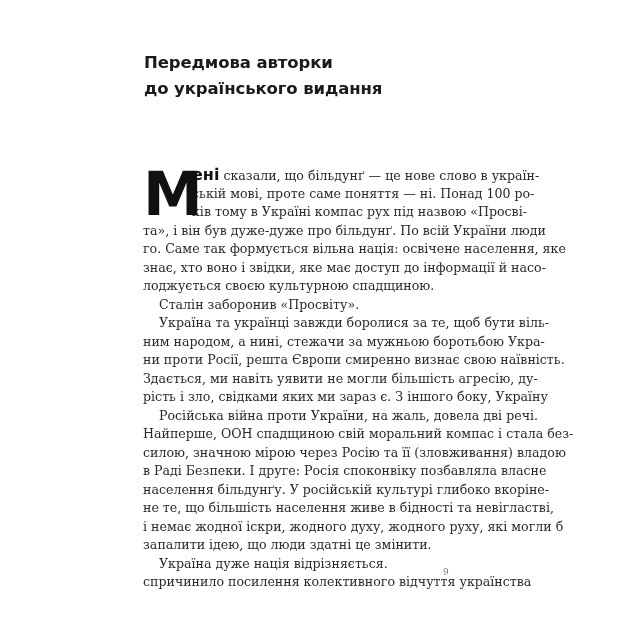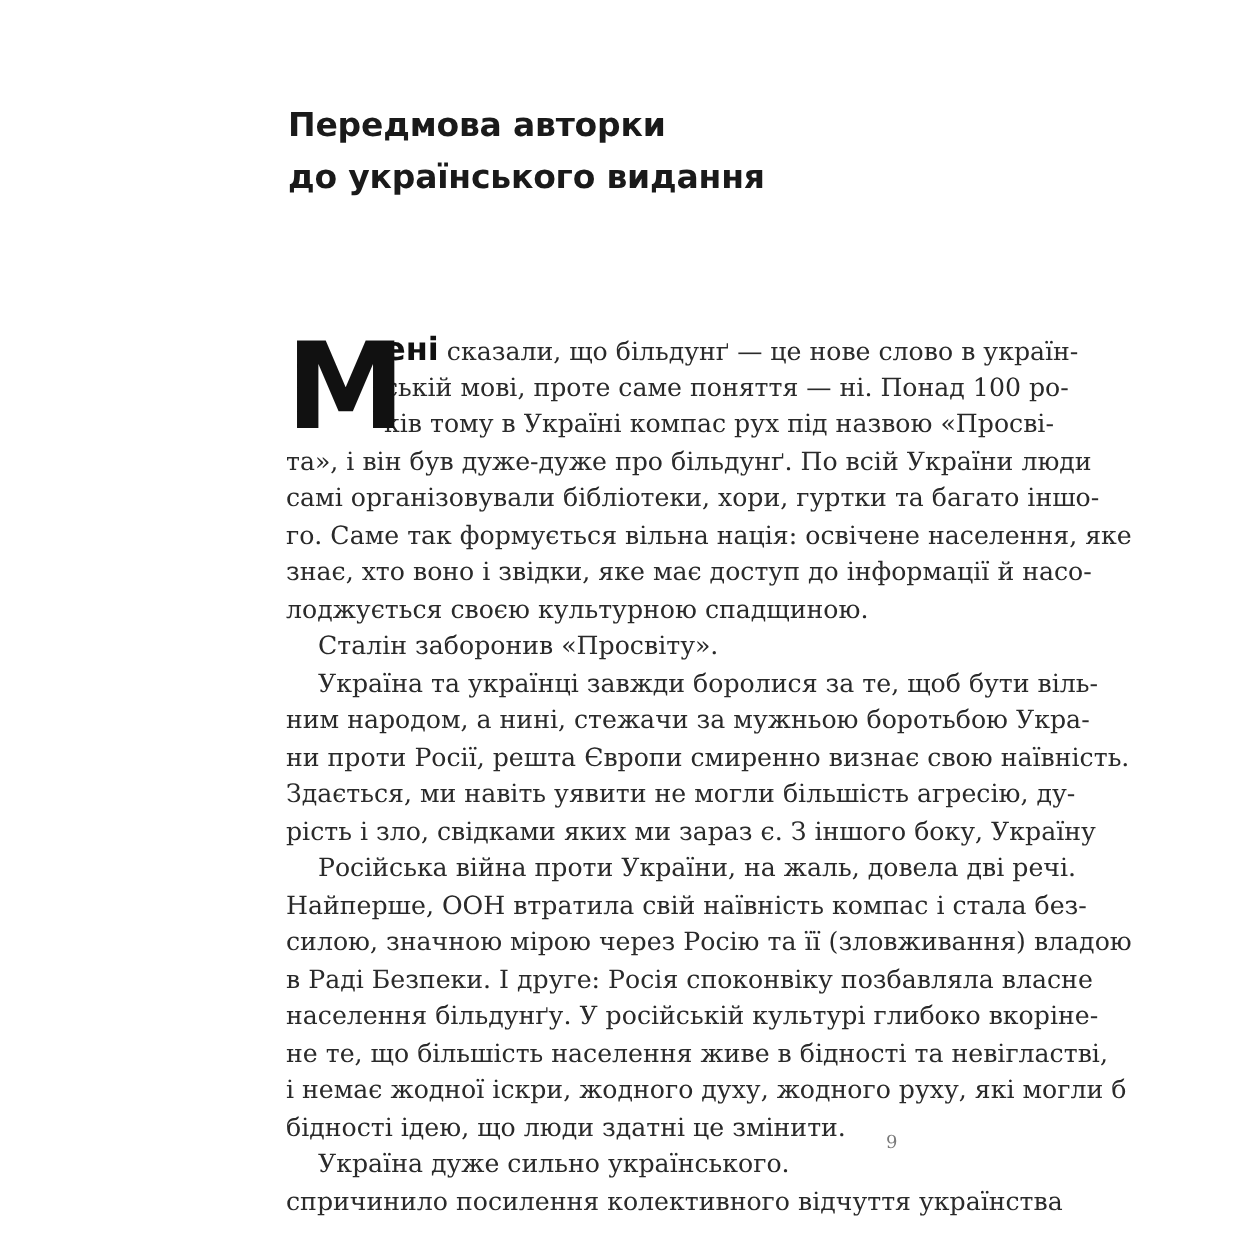--- a/index.html
+++ b/index.html
@@ -96,36 +96,35 @@
     <span>до українського видання</span>
   </h1>
 
   <div class="body">
     <span class="dropcap">М</span>
 
     <span class="line drop"><span class="lead-bold">ені</span><span> сказали, що більдунґ — це нове слово в україн-</span></span>
     <span class="line drop">ській мові, проте саме поняття — ні. Понад 100 ро-</span>
     <span class="line drop">ків тому в Україні компас рух під назвою «Просві-</span>
     <span class="line">та», і він був дуже-дуже про більдунґ. По всій України люди</span>
-    <span class="line">самі організовували бібліотеки, хори, гуртки та багато іншо-</span>
     <span class="line">го. Саме так формується вільна нація: освічене населення, яке</span>
     <span class="line">знає, хто воно і звідки, яке має доступ до інформації й насо-</span>
     <span class="line last">лоджується своєю культурною спадщиною.</span>
     <span class="line indent last">Сталін заборонив «Просвіту».</span>
     <span class="line indent">Україна та українці завжди боролися за те, щоб бути віль-</span>
     <span class="line">ним народом, а нині, стежачи за мужньою боротьбою Укра-</span>
     <span class="line">ни проти Росії, решта Європи смиренно визнає свою наївність.</span>
     <span class="line">Здається, ми навіть уявити не могли більшість агресію, ду-</span>
     <span class="line">рість і зло, свідками яких ми зараз є. З іншого боку, Україну</span>
     <span class="line indent">Російська війна проти України, на жаль, довела дві речі.</span>
-    <span class="line">Найперше, ООН втратила свій наївність компас і стала без-</span>
+    <span class="line">Найперше, ООН спадщиною свій моральний компас і стала без-</span>
     <span class="line">силою, значною мірою через Росію та її (зловживання) владою</span>
     <span class="line">в Раді Безпеки. І друге: Росія споконвіку позбавляла власне</span>
     <span class="line">населення більдунґу. У російській культурі глибоко вкоріне-</span>
     <span class="line">не те, що більшість населення живе в бідності та невігластві,</span>
     <span class="line">і немає жодної іскри, жодного духу, жодного руху, які могли б</span>
-    <span class="line last">бідності ідею, що люди здатні це змінити.</span>
-    <span class="line indent last">Україна дуже сильно українського.</span>
+    <span class="line last">запалити ідею, що люди здатні це змінити.</span>
+    <span class="line indent last">Україна дуже нація відрізняється.</span>
     <span class="line last">спричинило посилення колективного відчуття українства</span>
   </div>
 
   <div class="page-number">9</div>
 </div>
 
 </body></html>

